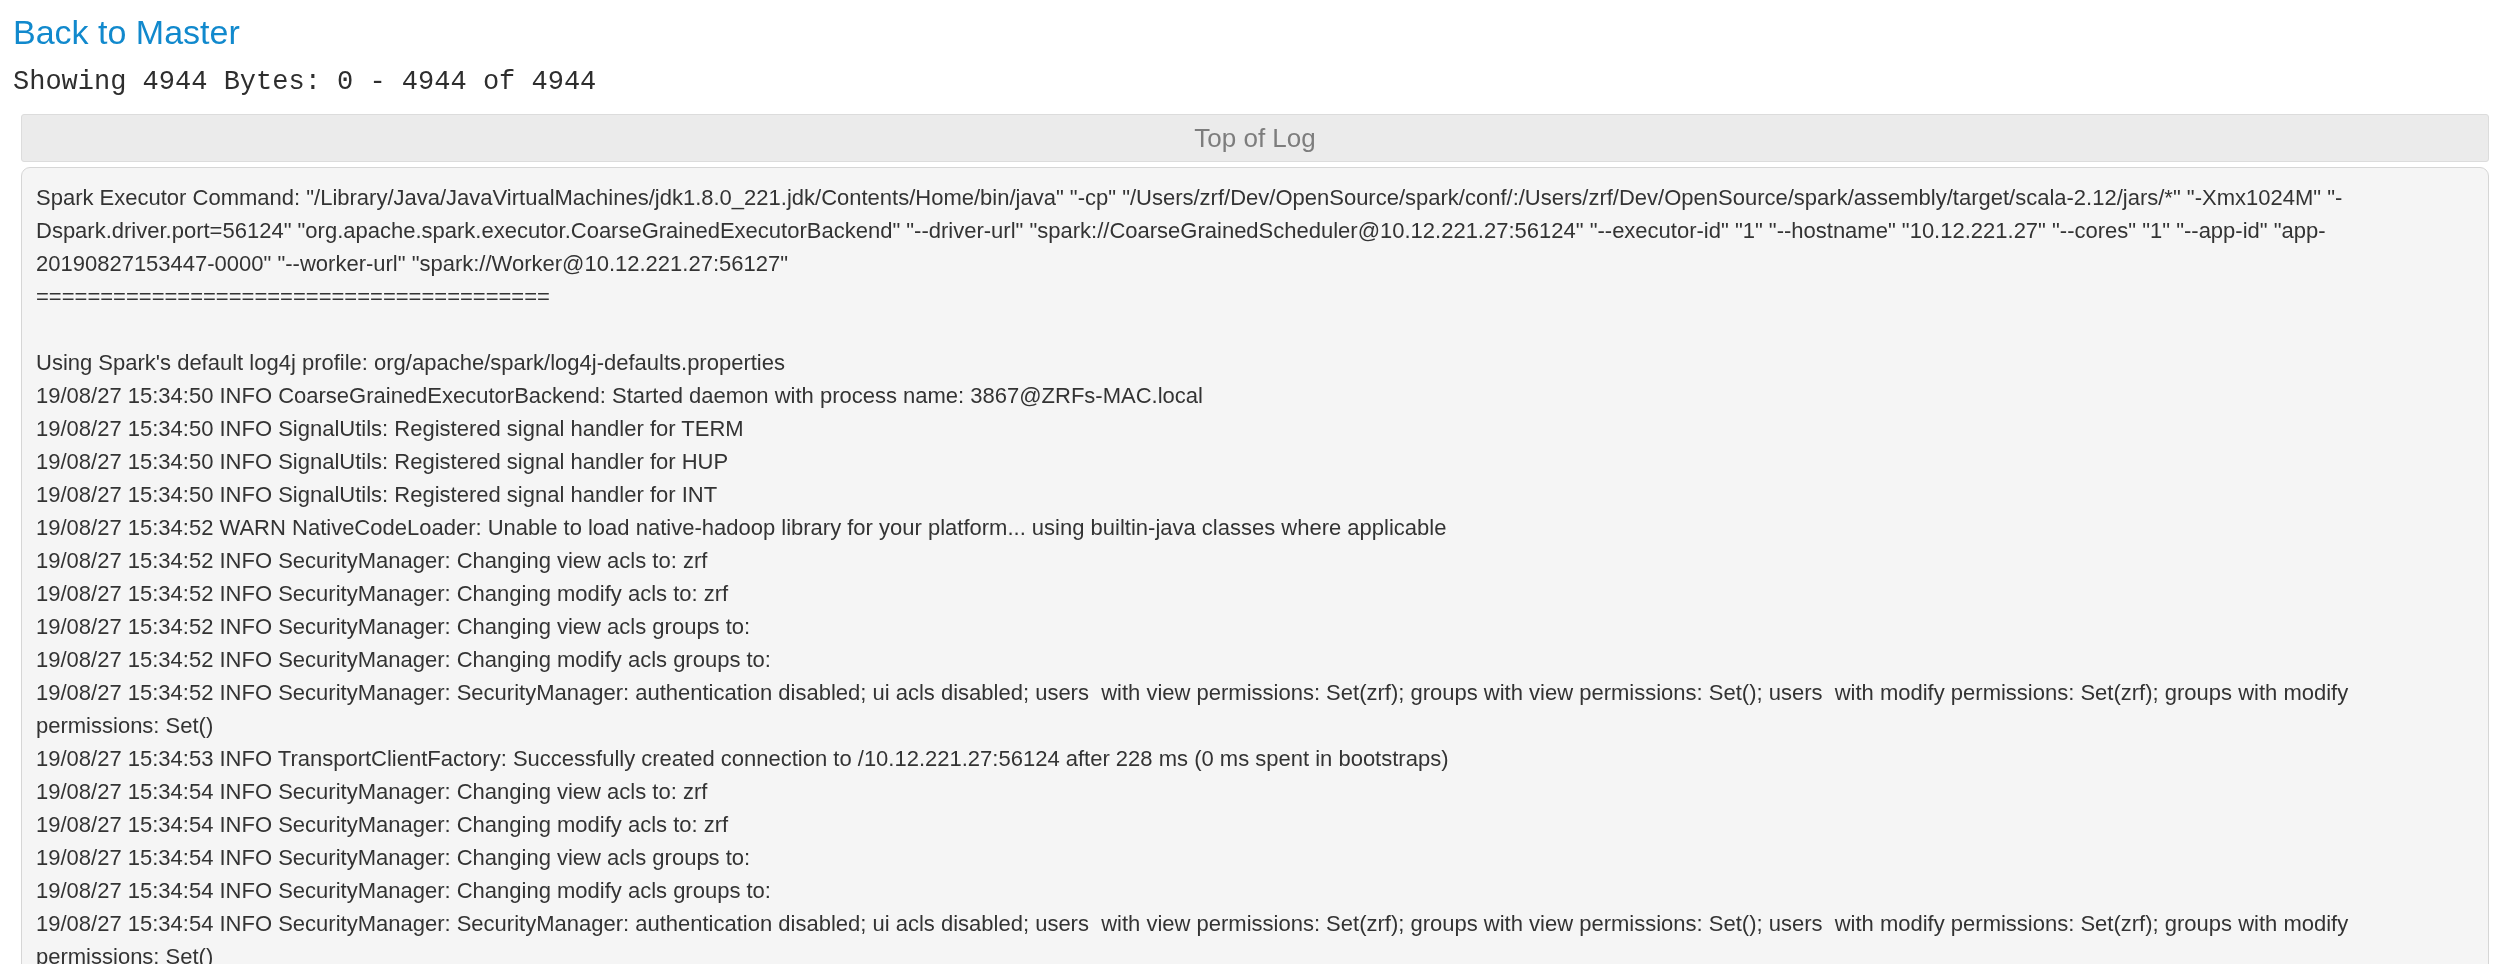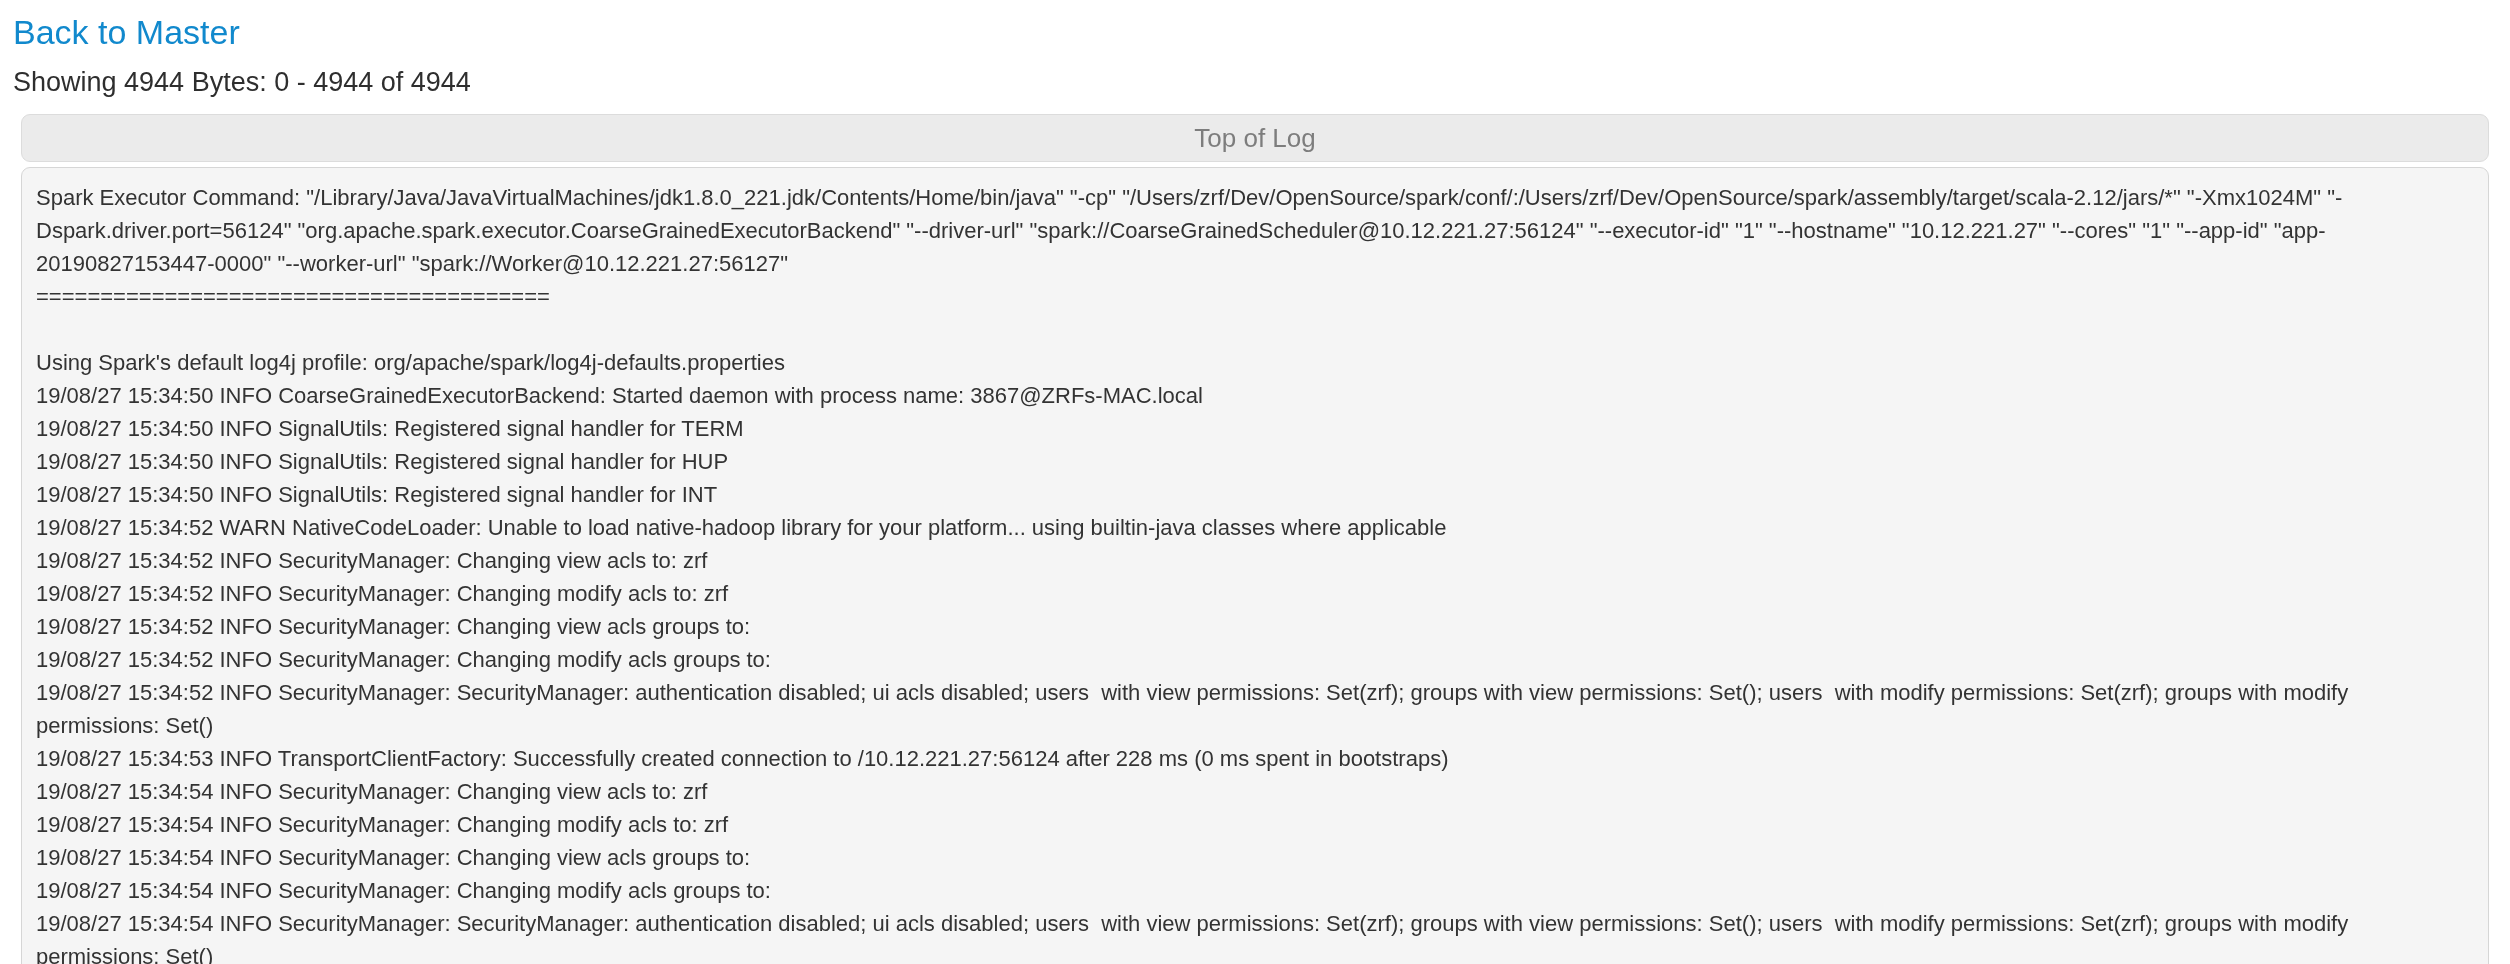--- a/index.html
+++ b/index.html
@@ -22,27 +22,28 @@
     line-height: 32px;
     color: var(--link-blue, #1189cd);
     text-decoration: none;
     cursor: pointer;
   }
   .byte-range {
     margin: 18px 0 16px 13px;
     font-size: 27px;
     line-height: 32px;
     color: var(--status-text, #2e2e2e);
+    font-family: Liberation Mono, monospace;
   }
   .top-bar {
     margin: 0 21px;
     height: 48px;
     background: var(--bar-bg, #ebebeb);
     border: 1px solid var(--bar-border, #dcdcdc);
-    border-radius: 9px;
+    border-radius: 3px;
     display: flex;
     align-items: center;
     justify-content: center;
     color: var(--bar-text, #7d7d7d);
     font-size: 26px;
     cursor: pointer;
     user-select: none;
   }
   .log-box {
     margin: 5px 21px 0 21px;

